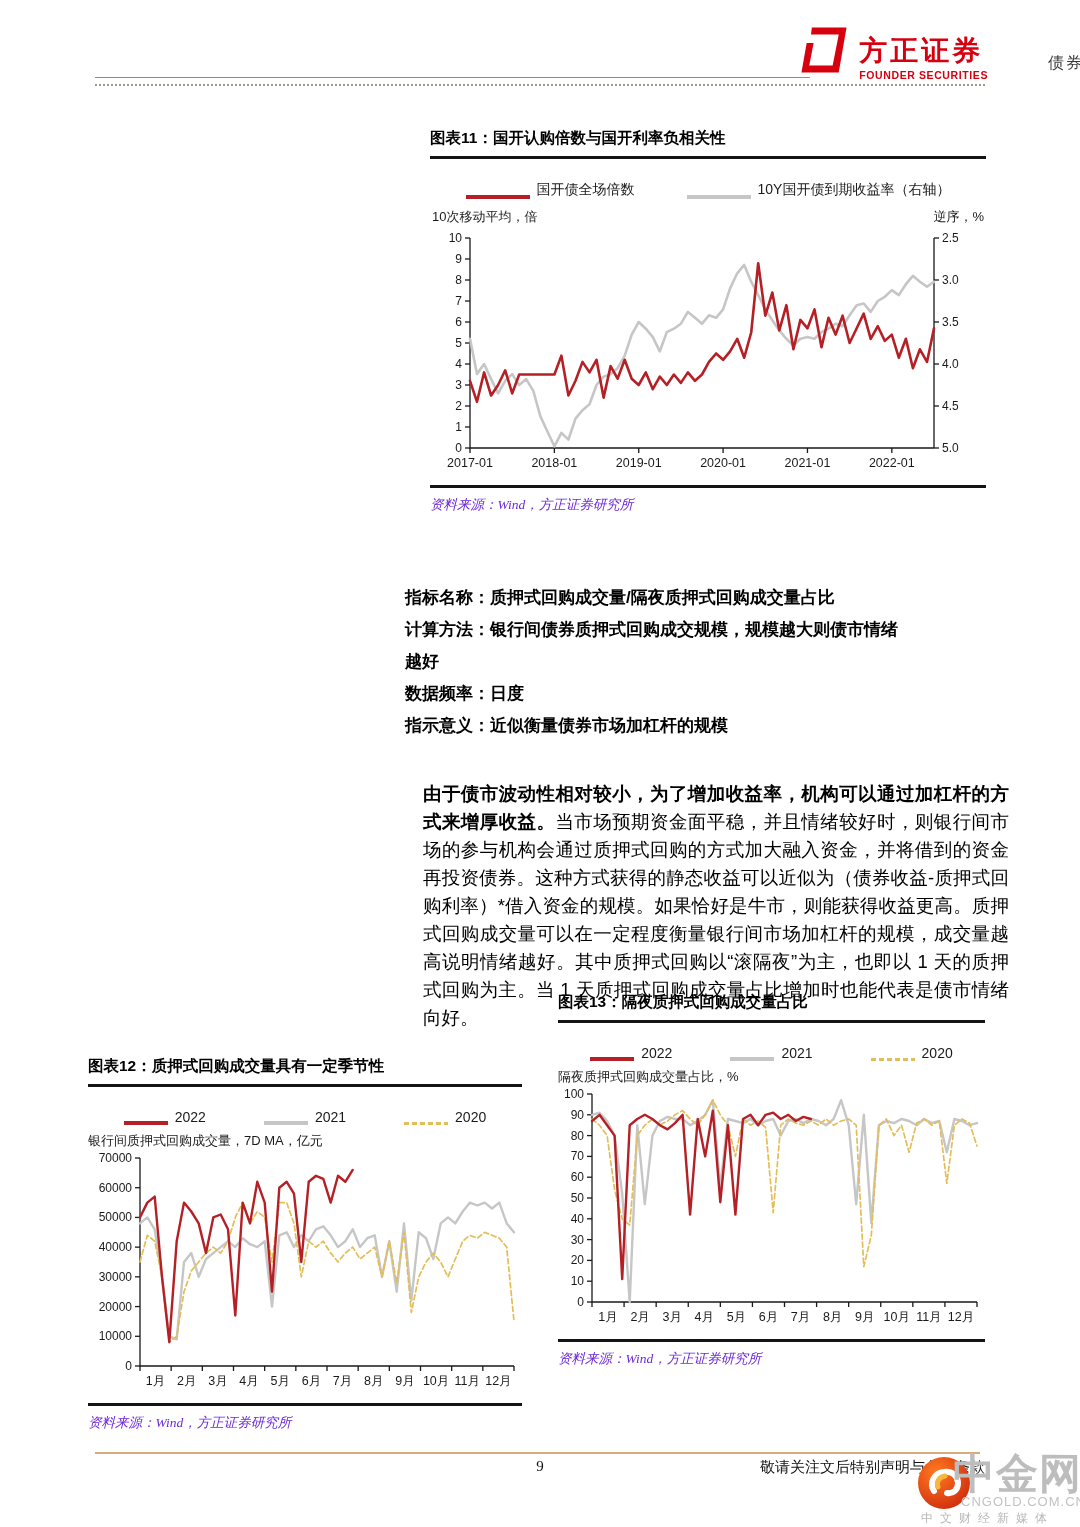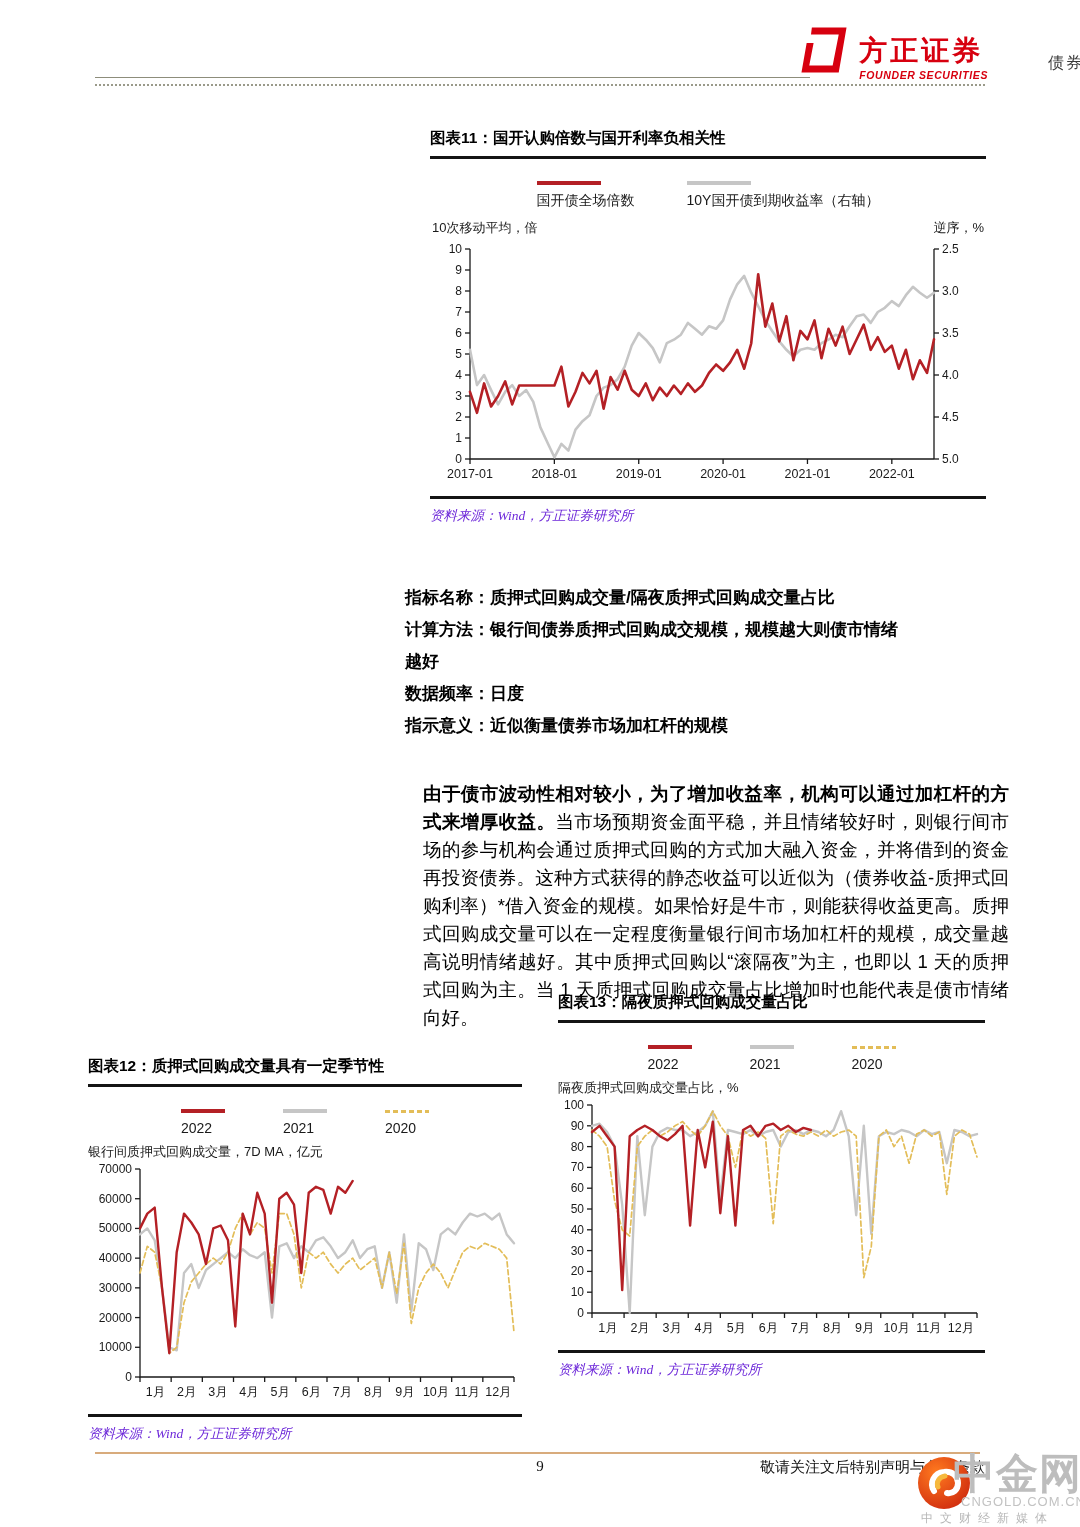--- a/index.html
+++ b/index.html
@@ -8,29 +8,29 @@
 
   
   .hdr-title{position:absolute;top:53px;left:0;width:1080px;text-align:right;
              font-size:16px;color:#3a3a3a;letter-spacing:2px;padding-left:40px;}
   .hdr-line{position:absolute;left:95px;top:77px;width:715px;height:1px;background:#8d8d7b;}
   .hdr-dotted{position:absolute;left:95px;top:84px;width:890px;height:2px;
               background:repeating-linear-gradient(90deg,#9a9a8a 0 2px,rgba(0,0,0,0) 2px 4px);}
   .logo{position:absolute;right:92px;top:24px;display:flex;align-items:flex-end;gap:9px;}
   .logo-text{display:flex;flex-direction:column;line-height:1;}
   .logo-cn{font-size:28px;font-weight:bold;color:#d7000f;letter-spacing:3px;}
-  .logo-en{font-size:10.5px;font-weight:bold;color:#d7000f;letter-spacing:0.6px;margin-top:5px;font-style:italic;}
+  .logo-en{font-size:10.5px;font-weight:bold;color:#d7000f;letter-spacing:0.6px;margin-top:5px;}
 
   
   .fig{position:absolute;}
   .fig-title{font-size:15.5px;font-weight:bold;padding-bottom:7px;border-bottom:3px solid #141414;}
   .legend-row{display:flex;justify-content:center;align-items:center;margin-top:22px;}
   .legend-row.g50{gap:52px;}
   .legend-row.g70{gap:58px;}
-  .legend-item{display:flex;align-items:flex-start;gap:7px;font-size:14px;color:#1a1a1a;flex-direction:column;}
+  .legend-item{display:flex;align-items:flex-end;gap:7px;font-size:14px;color:#1a1a1a;}
   .swatch{width:64px;height:4px;background:#999;}
   .swatch.small{width:44px;}
   .axis-caption{display:flex;justify-content:space-between;font-size:13px;color:#1a1a1a;
                 margin-top:9px;padding:0 2px;}
   .axis-caption-left{font-size:13px;color:#1a1a1a;margin-top:7px;}
   .fig-rule{height:3px;background:#141414;margin-top:3px;}
   .fig-source{font-style:italic;font-size:13.5px;margin-top:8px;color:#6d28d9;
               font-family:Liberation Serif, serif;}
 
   

